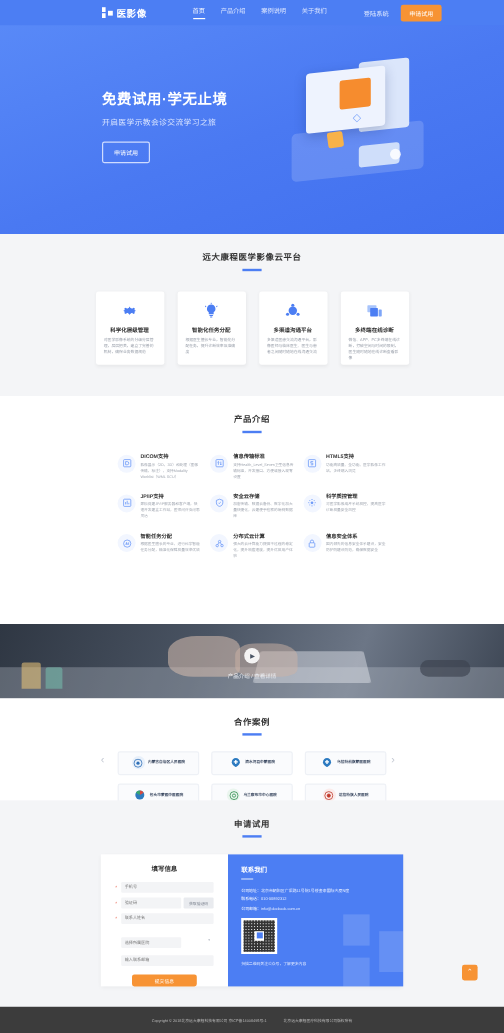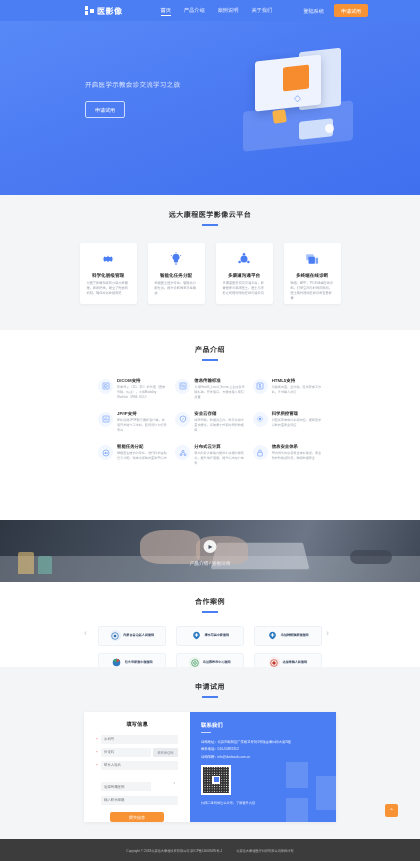--- a/index.html
+++ b/index.html
@@ -311,20 +311,21 @@
   }
   .footer-text { color: #b9b9b9; font-size: 3.2px; white-space: nowrap; }
 
   svg { display: block; }
 </style>
 </head>
 <body>
 
 <div class="hero">
   <div class="hero-copy">
+    <div class="hero-title">免费试用·学无止境</div>
     <div class="hero-sub">开启医学示教会诊交流学习之旅</div>
     <button class="hero-btn">申请试用</button>
   </div>
   <div class="hero-art">
     <div class="base"></div>
     <div class="screen-sm"></div>
     <div class="screen-lg"></div>
     <div class="accent-bar"></div>
     <div class="glyph">◇</div>
     <div class="cube"></div>

